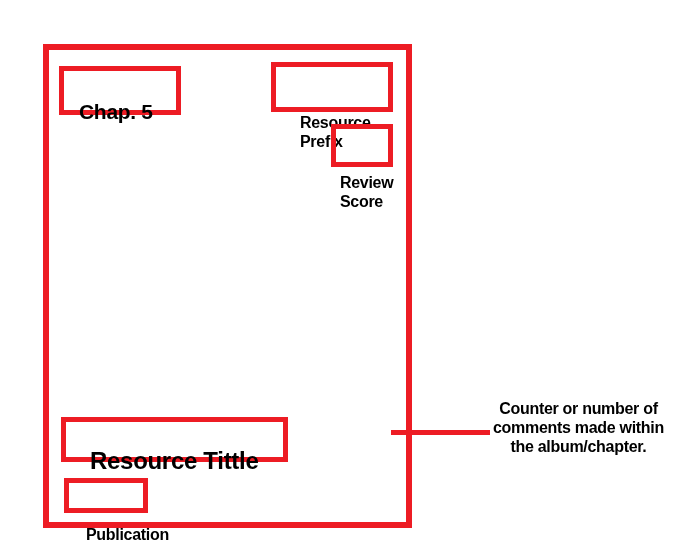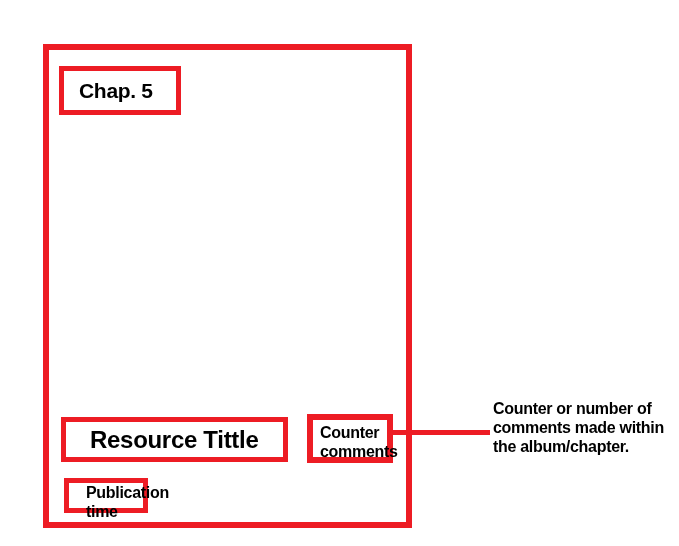--- a/index.html
+++ b/index.html
@@ -22,20 +22,21 @@
     border:5px solid var(--red);
     background:transparent;
   }
   .lbl{
     display:block;
     white-space:pre-line;
     width:max-content;
     font-weight:700;
     letter-spacing:-0.3px;
     color:var(--ink);
+    margin-top:42px;
   }
   
   .main-rect{
     position:absolute;
     box-sizing:border-box;
     left:43px;top:44px;width:369px;height:484px;
     border:6px solid var(--red);
   }
   
   .chap-box{left:59px;top:66px;width:122px;height:49px;display:flex;align-items:center;padding-left:15px;}
@@ -58,43 +59,48 @@
     background:var(--red);
   }
   .annotation{
     position:absolute;
     left:493px;top:399px;
     font-size:16px;line-height:19px;
     font-weight:700;
     letter-spacing:-0.3px;
     white-space:pre-line;
     width:max-content;
+    text-align:center;
   }
 </style>
 </head>
 <body>
 
 <div class="stage">
 
   <div class="main-rect"></div>
 
   <div class="box chap-box">
     <span class="lbl">Chap. 5</span>
   </div>
 
+  <div class="box prefix-box">
+    <span class="lbl">Resource
+Prefix</span>
+  </div>
 
+  <div class="box review-box">
+    <span class="lbl">Review
+Score</span>
+  </div>
 
   <div class="box title-box">
     <span class="lbl">Resource Tittle</span>
   </div>
 
-  <div class="box counter-box">
-    <span class="lbl">Counter
-comments</span>
-  </div>
 
   <div class="box pub-box">
     <span class="lbl">Publication
 time</span>
   </div>
 
 
   <div class="connector"></div>
 
   <div class="annotation">Counter or number of

